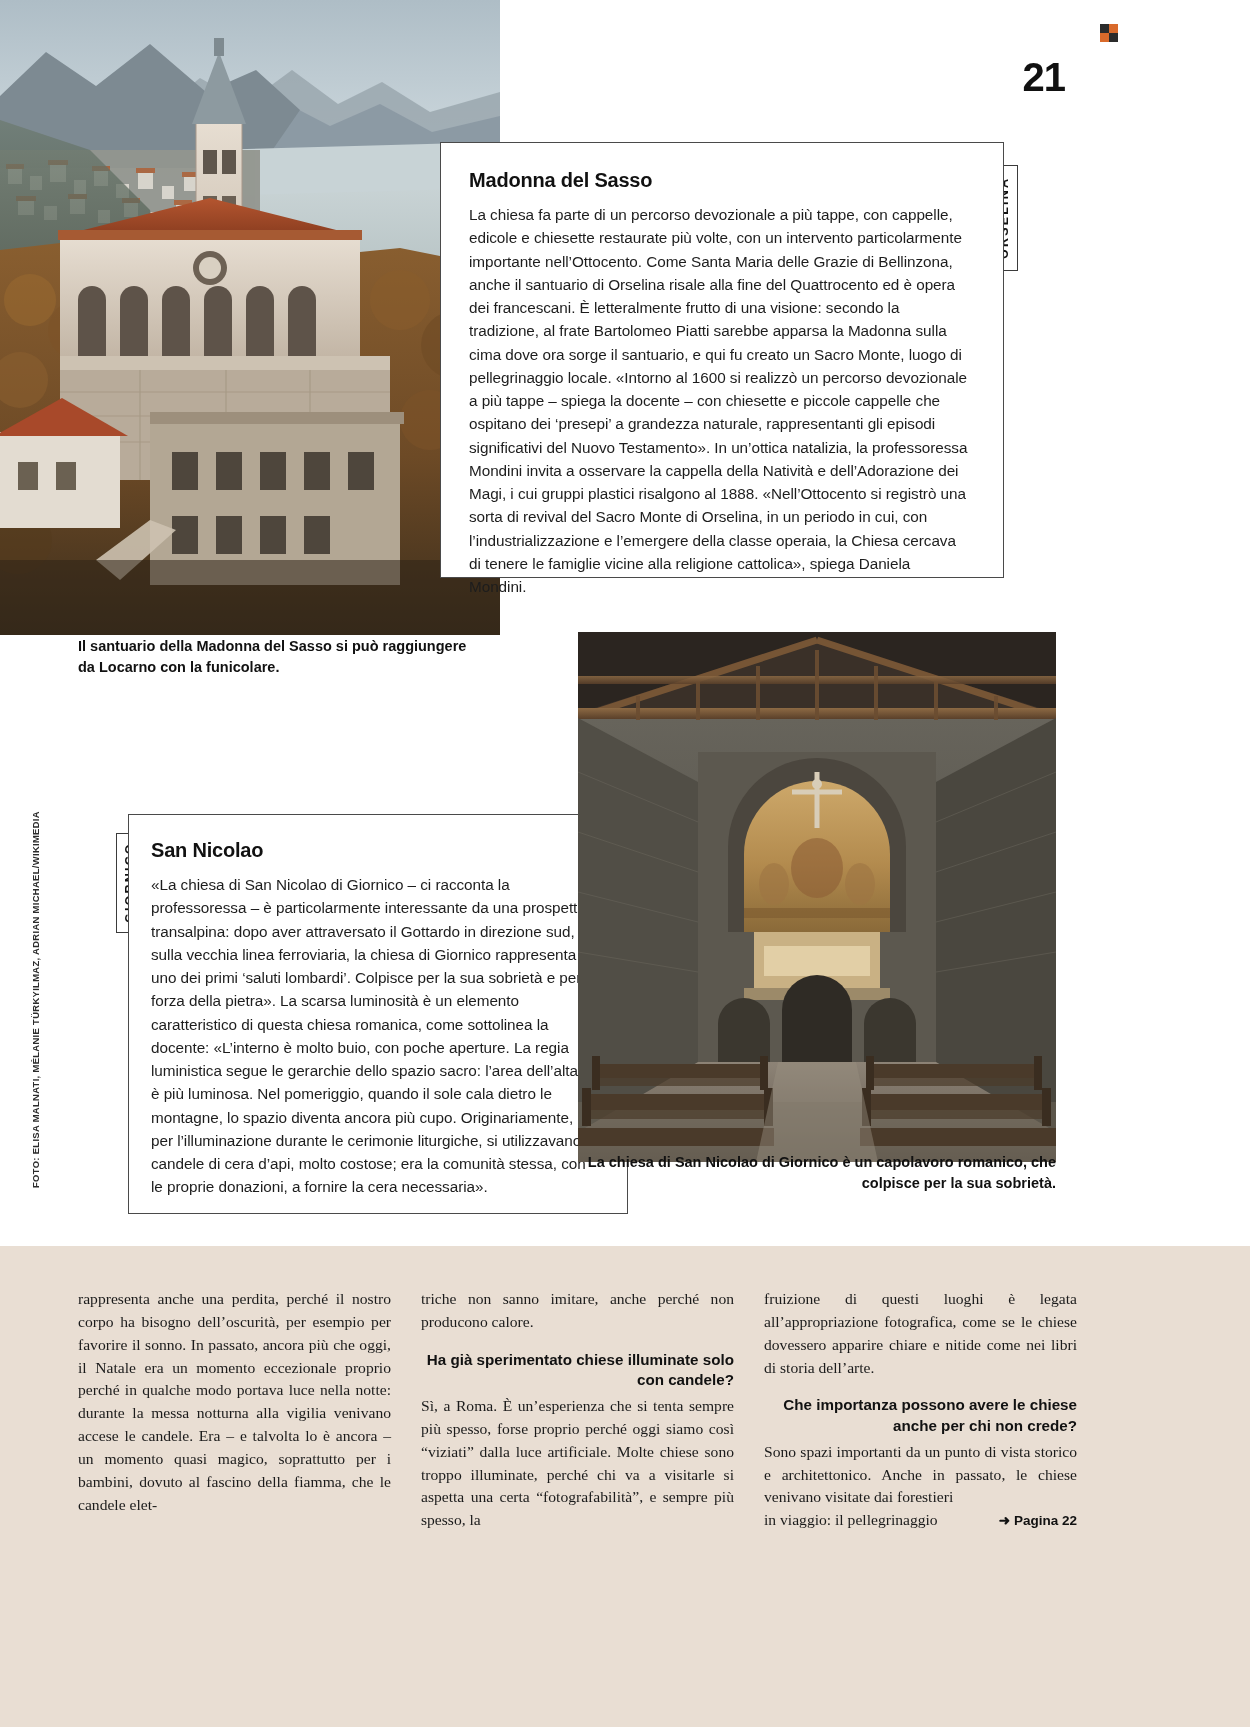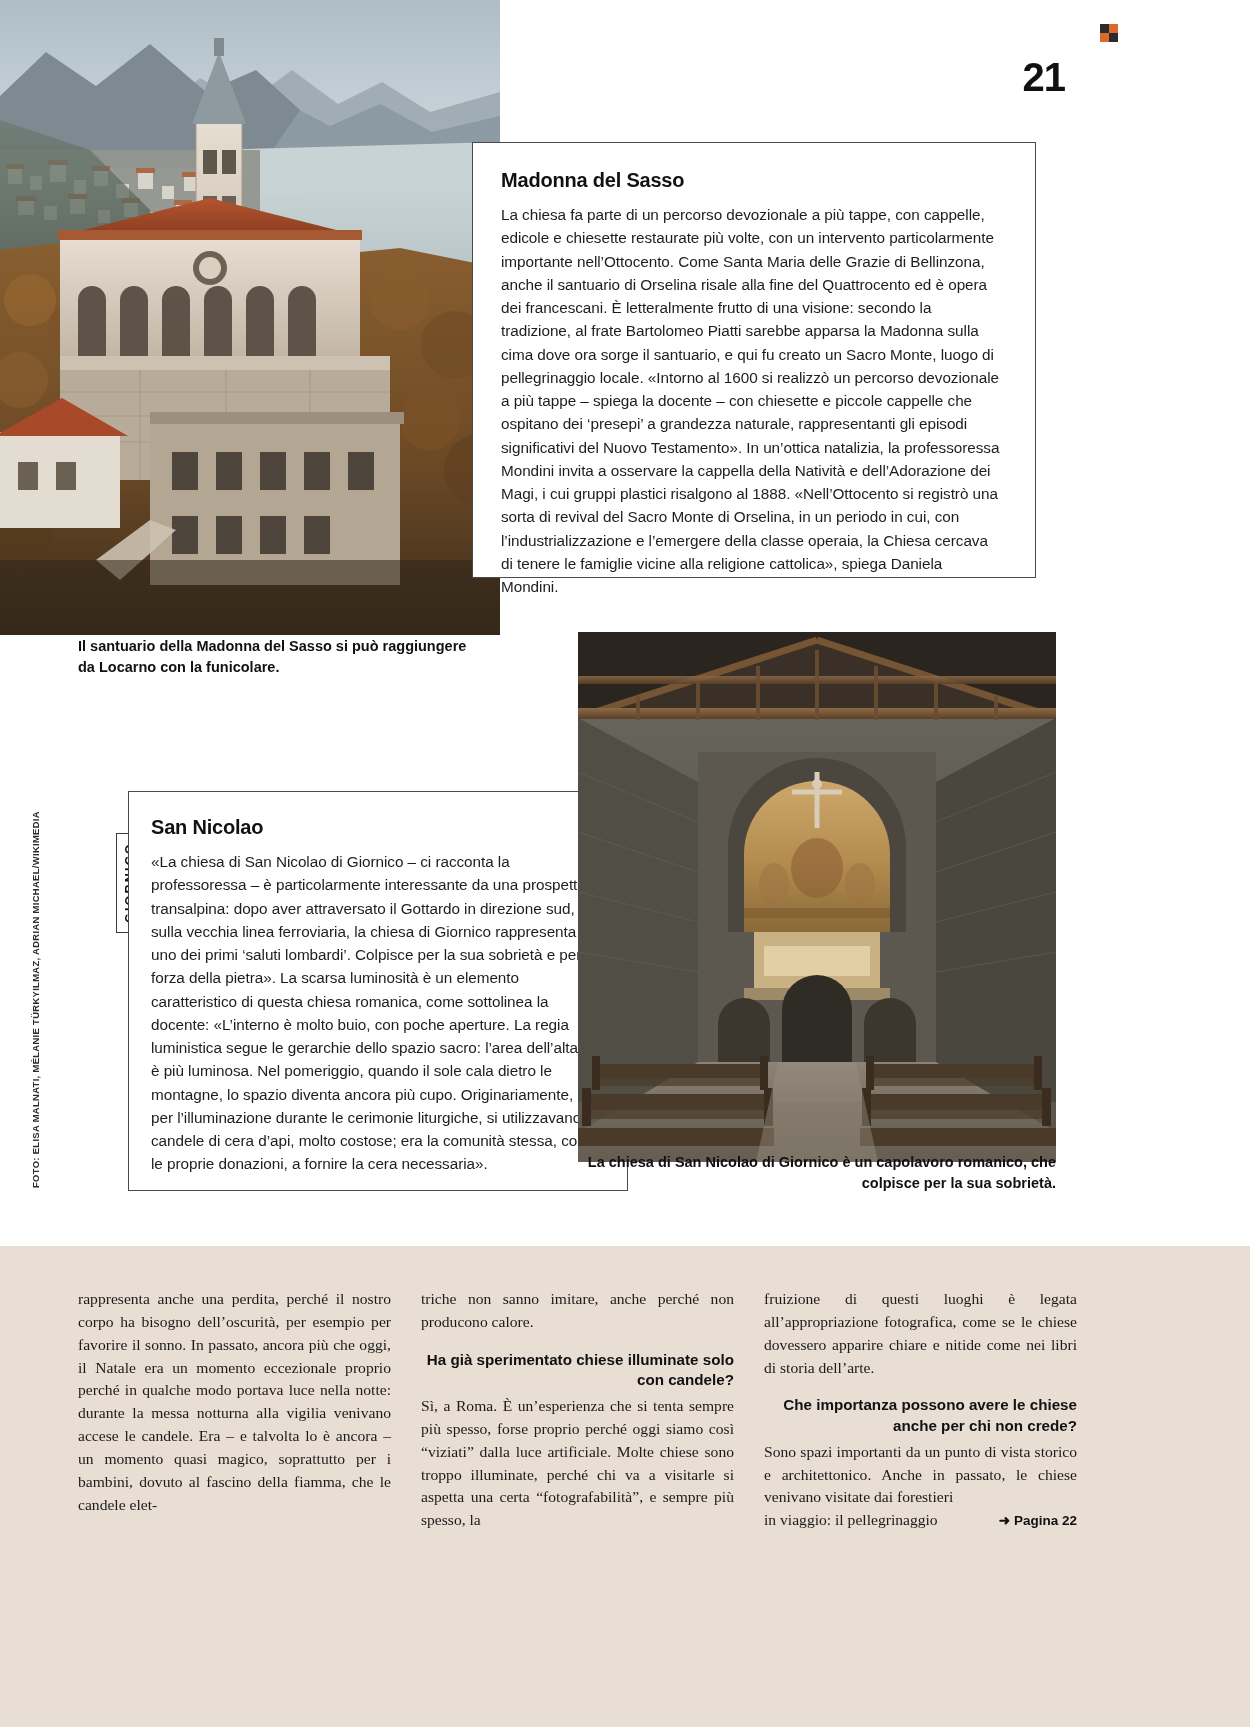--- a/index.html
+++ b/index.html
@@ -38,41 +38,41 @@
   .hero-caption{
     position:absolute;left:78px;top:636px;width:400px;
     font-size:14.5px;font-weight:700;line-height:1.42;color:#111;
   }
 
   
   .box{
     position:absolute;background:#ffffff;border:1.6px solid #4a4a4a;
     box-sizing:border-box;
   }
-  .box-sasso{left:440px;top:142px;width:564px;height:436px;padding:26px 34px 20px 28px;margin-left:32px;}
+  .box-sasso{left:440px;top:142px;width:564px;height:436px;padding:26px 34px 20px 28px;}
   .box-title{
     font-size:20px;font-weight:800;letter-spacing:-.2px;margin:0 0 11px 0;color:#111;
   }
   .box-body{
     font-size:15.3px;line-height:1.52;color:#1d1d1d;margin:0;
     letter-spacing:-.05px;
   }
 
   
   .vtab{
     position:absolute;background:#fff;border:1.5px solid #3b3b3b;
     box-sizing:border-box;display:flex;align-items:center;justify-content:center;
     writing-mode:vertical-rl;transform:rotate(180deg);
     font-size:12.5px;font-weight:800;letter-spacing:2.2px;color:#111;
   }
   .vtab-orselina{left:990px;top:165px;width:28px;height:106px;}
   .vtab-giornico{left:116px;top:833px;width:28px;height:100px;}
 
   
-  .box-nicolao{left:128px;top:791px;width:500px;height:400px;padding:24px 28px 34px 22px;}
+  .box-nicolao{left:128px;top:814px;width:500px;height:400px;padding:24px 28px 34px 22px;}
 
   
   .photo-giornico{
     position:absolute;left:578px;top:632px;width:478px;height:530px;overflow:hidden;background:#2a2420;
   }
   .photo-giornico svg{display:block;width:478px;height:530px;}
 
   .giornico-caption{
     position:absolute;left:578px;top:1152px;width:478px;
     font-size:14.5px;font-weight:700;line-height:1.42;color:#111;text-align:right;

